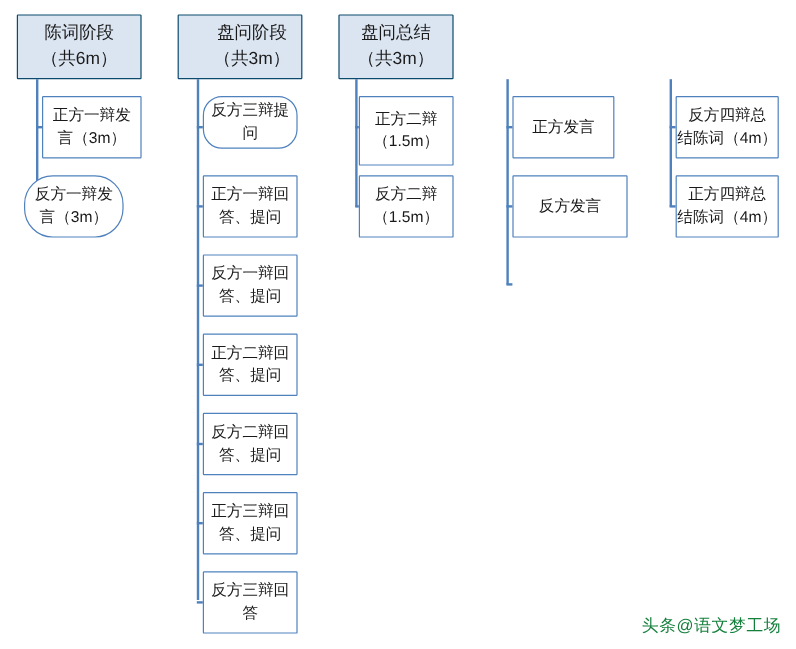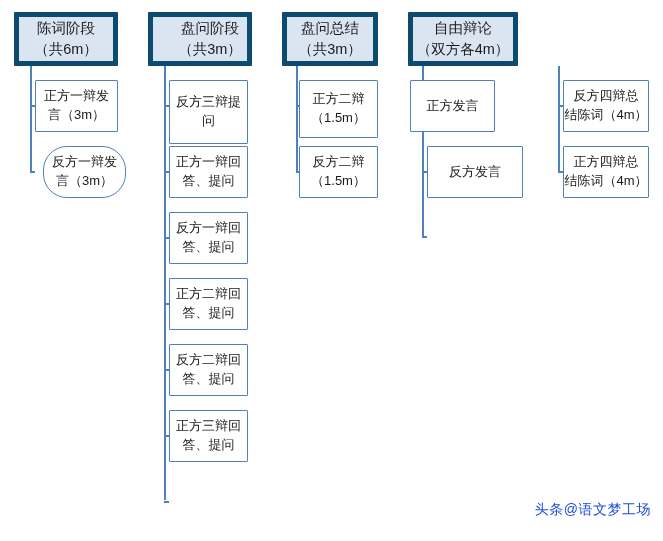--- a/index.html
+++ b/index.html
@@ -25,92 +25,92 @@
     display: flex;
     align-items: center;
     justify-content: center;
     text-align: center;
     color: #1a1a1a;
     line-height: 1.45;
     white-space: pre-line;
   }
   .header-node {
     background: #dbe5f1;
-    border: 5px solid #0c4a6e;
+    border: 1px solid #0c4a6e;
     font-size: 14.5px;
     border-radius: 1px;
   }
   .child-node {
     background: #ffffff;
     border: 1px solid #4f81bd;
     font-size: 13px;
     border-radius: 1px;
   }
   .connector {
     position: absolute;
     background: #4f81bd;
   }
   .watermark {
     position: absolute;
     right: 12px;
-    bottom: 22px;
+    bottom: 10px;
     font-size: 14px;
-    color: #1d4ed8;
+    color: #15803d;
     letter-spacing: 0.5px;
   }
 </style>
 </head>
 <body>
 
 <div id="canvas">
     <div class="node header-node" style="left: 14px; top: 12px; width: 104px; height: 54px;">陈词阶段
 （共6m）</div>
     <div class="connector" style="left: 30px; top: 66px; width: 2px; height: 106px;"></div>
     <div class="connector" style="left: 30px; top: 105px; width: 5px; height: 2px;"></div>
     <div class="node child-node" style="left: 35px; top: 80px; width: 83px; height: 52px;">正方一辩发
 言（3m）</div>
     <div class="connector" style="left: 30px; top: 171px; width: 5px; height: 2px;"></div>
-    <div class="node child-node" style="left: 43px; top: 146px; width: 83px; height: 52px; border-radius: 24px;">反方一辩发
+    <div class="node child-node" style="left: 20px; top: 146px; width: 83px; height: 52px; border-radius: 24px;">反方一辩发
 言（3m）</div>
     <div class="node header-node" style="left: 148px; top: 12px; width: 104px; height: 54px; padding-left: 20px;">盘问阶段
 （共3m）</div>
     <div class="connector" style="left: 164px; top: 66px; width: 2px; height: 434px;"></div>
     <div class="connector" style="left: 164px; top: 105px; width: 5px; height: 2px;"></div>
-    <div class="node child-node" style="left: 169px; top: 80px; width: 79px; height: 64px;">反方三辩提
+    <div class="node child-node" style="left: 169px; top: 80px; width: 79px; height: 44px; border-radius: 16px;">反方三辩提
 问</div>
     <div class="connector" style="left: 164px; top: 171px; width: 5px; height: 2px;"></div>
     <div class="node child-node" style="left: 169px; top: 146px; width: 79px; height: 52px;">正方一辩回
 答、提问</div>
     <div class="connector" style="left: 164px; top: 237px; width: 5px; height: 2px;"></div>
     <div class="node child-node" style="left: 169px; top: 212px; width: 79px; height: 52px;">反方一辩回
 答、提问</div>
     <div class="connector" style="left: 164px; top: 303px; width: 5px; height: 2px;"></div>
     <div class="node child-node" style="left: 169px; top: 278px; width: 79px; height: 52px;">正方二辩回
 答、提问</div>
     <div class="connector" style="left: 164px; top: 369px; width: 5px; height: 2px;"></div>
     <div class="node child-node" style="left: 169px; top: 344px; width: 79px; height: 52px;">反方二辩回
 答、提问</div>
     <div class="connector" style="left: 164px; top: 435px; width: 5px; height: 2px;"></div>
     <div class="node child-node" style="left: 169px; top: 410px; width: 79px; height: 52px;">正方三辩回
 答、提问</div>
     <div class="connector" style="left: 164px; top: 501px; width: 5px; height: 2px;"></div>
+    <div class="node child-node" style="left: 169px; top: 476px; width: 79px; height: 52px;">反方三辩回
+答</div>
     <div class="node header-node" style="left: 282px; top: 12px; width: 96px; height: 54px;">盘问总结
 （共3m）</div>
     <div class="connector" style="left: 296px; top: 66px; width: 2px; height: 106px;"></div>
     <div class="connector" style="left: 296px; top: 105px; width: 3px; height: 2px;"></div>
     <div class="node child-node" style="left: 299px; top: 80px; width: 79px; height: 58px;">正方二辩
 （1.5m）</div>
     <div class="connector" style="left: 296px; top: 171px; width: 3px; height: 2px;"></div>
     <div class="node child-node" style="left: 299px; top: 146px; width: 79px; height: 52px;">反方二辩
 （1.5m）</div>
-    <div class="node header-node" style="left: 408px; top: 12px; width: 110px; height: 54px;">自由辩论
-（双方各4m）</div>
     <div class="connector" style="left: 422px; top: 66px; width: 2px; height: 171px;"></div>
     <div class="connector" style="left: 422px; top: 105px; width: 5px; height: 2px;"></div>
-    <div class="node child-node" style="left: 410px; top: 80px; width: 85px; height: 52px;">正方发言</div>
+    <div class="node child-node" style="left: 427px; top: 80px; width: 85px; height: 52px;">正方发言</div>
     <div class="connector" style="left: 422px; top: 171px; width: 5px; height: 2px;"></div>
     <div class="node child-node" style="left: 427px; top: 146px; width: 96px; height: 52px;">反方发言</div>
     <div class="connector" style="left: 422px; top: 236px; width: 5px; height: 2px;"></div>
     <div class="connector" style="left: 558px; top: 66px; width: 2px; height: 106px;"></div>
     <div class="connector" style="left: 558px; top: 105px; width: 5px; height: 2px;"></div>
     <div class="node child-node" style="left: 563px; top: 80px; width: 86px; height: 52px;">反方四辩总
 结陈词（4m）</div>
     <div class="connector" style="left: 558px; top: 171px; width: 5px; height: 2px;"></div>
     <div class="node child-node" style="left: 563px; top: 146px; width: 86px; height: 52px;">正方四辩总
 结陈词（4m）</div>

